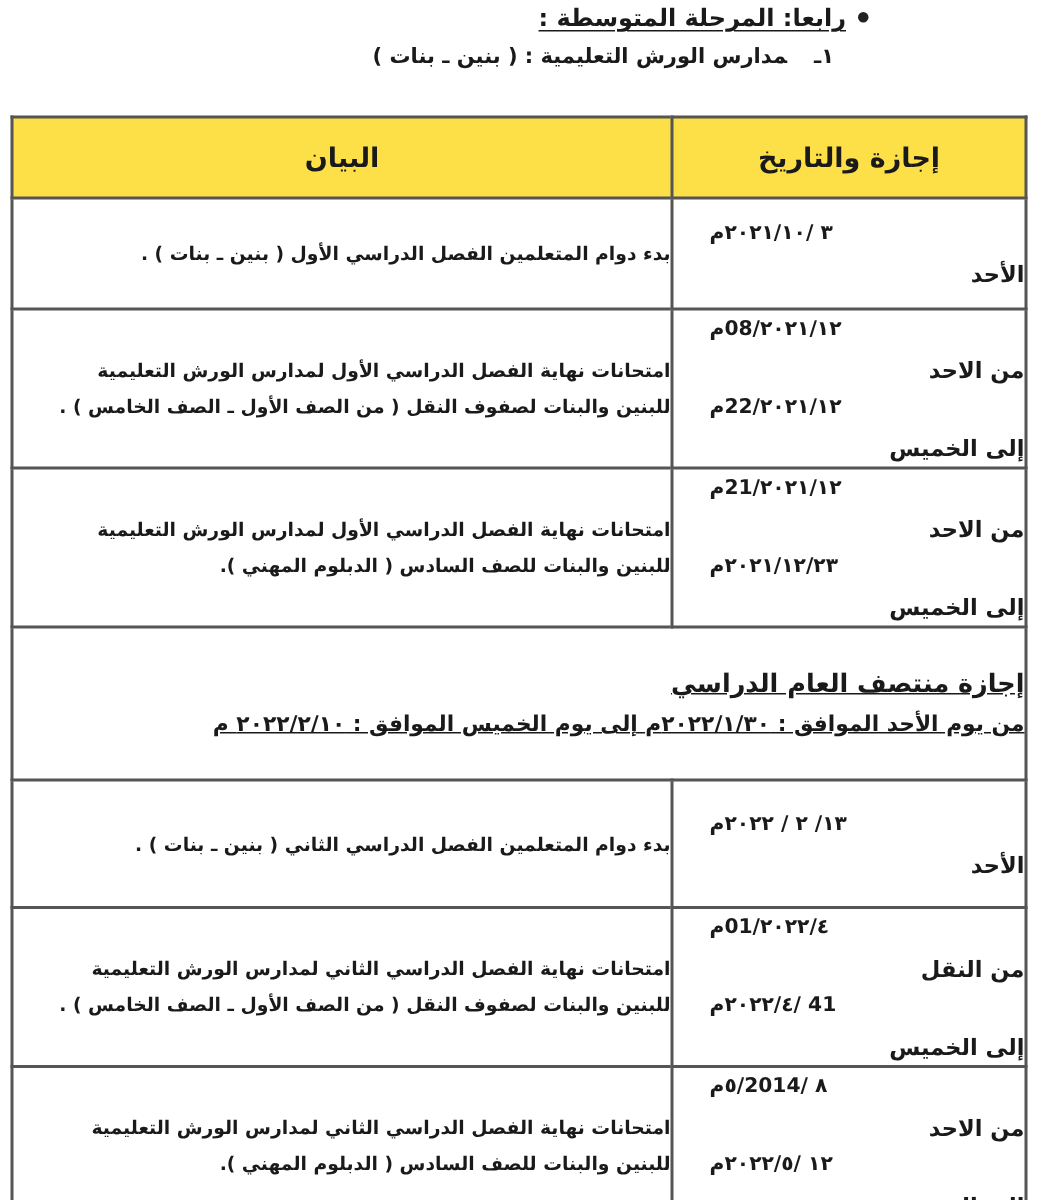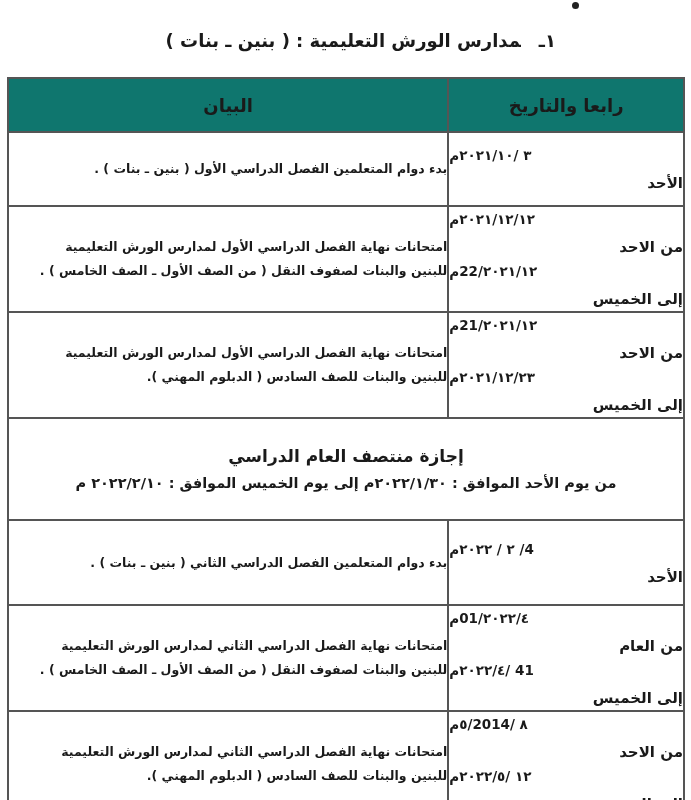--- a/index.html
+++ b/index.html
@@ -38,111 +38,113 @@
       border-radius: 50%;
       background: #222;
     }
     #section-heading .label {
       text-decoration: underline;
       text-underline-offset: 3px;
     }
     #subsection-heading {
       top: 30px;
       right: 135px;
-      font-size: 18px;
+      font-size: 14px;
       letter-spacing: 0.5px;
     }
     #subsection-heading .num { margin-left: 18px; }
 
     table.schedule {
       position: absolute;
       top: 77px;
       left: 7px;
       width: 678px;
       border-collapse: collapse;
       direction: rtl;
     }
     table.schedule td, table.schedule th {
       border: 2px solid #555;
       padding: 0;
       vertical-align: middle;
     }
     table.schedule th {
-      background: #0f766e;
+      background: #fde047;
       height: 52px;
       font-size: 18px;
       font-weight: bold;
       text-align: center;
     }
     col.c-date { width: 237px; }
     col.c-desc { width: 441px; }
 
     td.date-cell {
       font-weight: bold;
       font-size: 13.5px;
       padding: 0 10px 0 8px;
     }
     .date-line {
       display: flex;
       justify-content: space-between;
       line-height: 24px;
       white-space: nowrap;
     }
     .date-line .day { font-size: 15px; margin-top: 28px; }
-    .date-line .date { direction: rtl; }
+    .date-line .date { direction: rtl; padding-left: 24px; }
 
     td.desc-cell {
       font-weight: bold;
       font-size: 12.5px;
       padding: 0 10px;
       line-height: 24px;
     }
     .desc-line { white-space: nowrap; }
 
     tr.r-a td { height: 72px; }
     tr.r-b td { height: 91px; }
     tr.r-c td { height: 83px; }
     tr.r-d td { height: 100px; }
     tr.r-e td { height: 83px; }
     tr.r-f td { height: 91px; }
     tr.r-g td { height: 85px; }
 
     td.holiday-cell {
-      text-align: center;
-      font-weight: bold;
+      text-align: right;
+      font-weight: bold;
+      text-decoration: underline;
     }
     .holiday-title {
       font-size: 17px;
       line-height: 28px;
     }
     .holiday-range {
       font-size: 14.5px;
       line-height: 26px;
       white-space: nowrap;
     }
   </style>
 </head>
 <body>
 
 <div id="section-heading" class="heading-line">
   <span class="bullet"></span>
+  <span class="label">رابعا: المرحلة المتوسطة :</span>
 </div>
 
 <div id="subsection-heading" class="heading-line">
   <span class="num">١ـ</span><span>مدارس الورش التعليمية : ( بنين ـ بنات )</span>
 </div>
 
 <table class="schedule">
   <colgroup>
     <col class="c-date">
     <col class="c-desc">
   </colgroup>
   <thead>
     <tr>
-      <th>رابعا والتاريخ</th>
+      <th>إجازة والتاريخ</th>
       <th>البيان</th>
     </tr>
   </thead>
   <tbody>
 
     <tr class="r-a">
       <td class="date-cell">
         <div class="date-line">
           <span class="day">الأحد</span>
           <span class="date">٣ /٢٠٢١/١٠م</span>
@@ -150,21 +152,21 @@
       </td>
       <td class="desc-cell">
         <div class="desc-line">بدء دوام المتعلمين الفصل الدراسي الأول ( بنين ـ بنات ) .</div>
       </td>
     </tr>
 
     <tr class="r-b">
       <td class="date-cell">
         <div class="date-line">
           <span class="day">من الاحد</span>
-          <span class="date">٢٠٢١/١٢/١٢م</span>
+          <span class="date">٢٠٢١/١٢/08م</span>
         </div>
         <div class="date-line">
           <span class="day">إلى الخميس</span>
           <span class="date">٢٠٢١/١٢/22م</span>
         </div>
       </td>
       <td class="desc-cell">
         <div class="desc-line">امتحانات نهاية الفصل الدراسي الأول لمدارس الورش التعليمية</div>
         <div class="desc-line">للبنين والبنات لصفوف النقل ( من الصف الأول ـ الصف الخامس ) .</div>
       </td>
@@ -191,32 +193,32 @@
       <td colspan="2" class="holiday-cell">
         <div class="holiday-title">إجازة منتصف العام الدراسي</div>
         <div class="holiday-range">من يوم الأحد الموافق : ٢٠٢٢/١/٣٠م    إلى يوم الخميس الموافق : ٢٠٢٢/٢/١٠ م</div>
       </td>
     </tr>
 
     <tr class="r-e">
       <td class="date-cell">
         <div class="date-line">
           <span class="day">الأحد</span>
-          <span class="date">4/ ٢ / ٢٠٢٢م</span>
+          <span class="date">١٣/ ٢ / ٢٠٢٢م</span>
         </div>
       </td>
       <td class="desc-cell">
         <div class="desc-line">بدء دوام المتعلمين الفصل الدراسي الثاني ( بنين ـ بنات ) .</div>
       </td>
     </tr>
 
     <tr class="r-f">
       <td class="date-cell">
         <div class="date-line">
-          <span class="day">من العام</span>
+          <span class="day">من النقل</span>
           <span class="date">٢٠٢٢/٤/01م</span>
         </div>
         <div class="date-line">
           <span class="day">إلى الخميس</span>
           <span class="date">41 /٢٠٢٢/٤م</span>
         </div>
       </td>
       <td class="desc-cell">
         <div class="desc-line">امتحانات نهاية الفصل الدراسي الثاني لمدارس الورش التعليمية</div>
         <div class="desc-line">للبنين والبنات لصفوف النقل ( من الصف الأول ـ الصف الخامس ) .</div>

